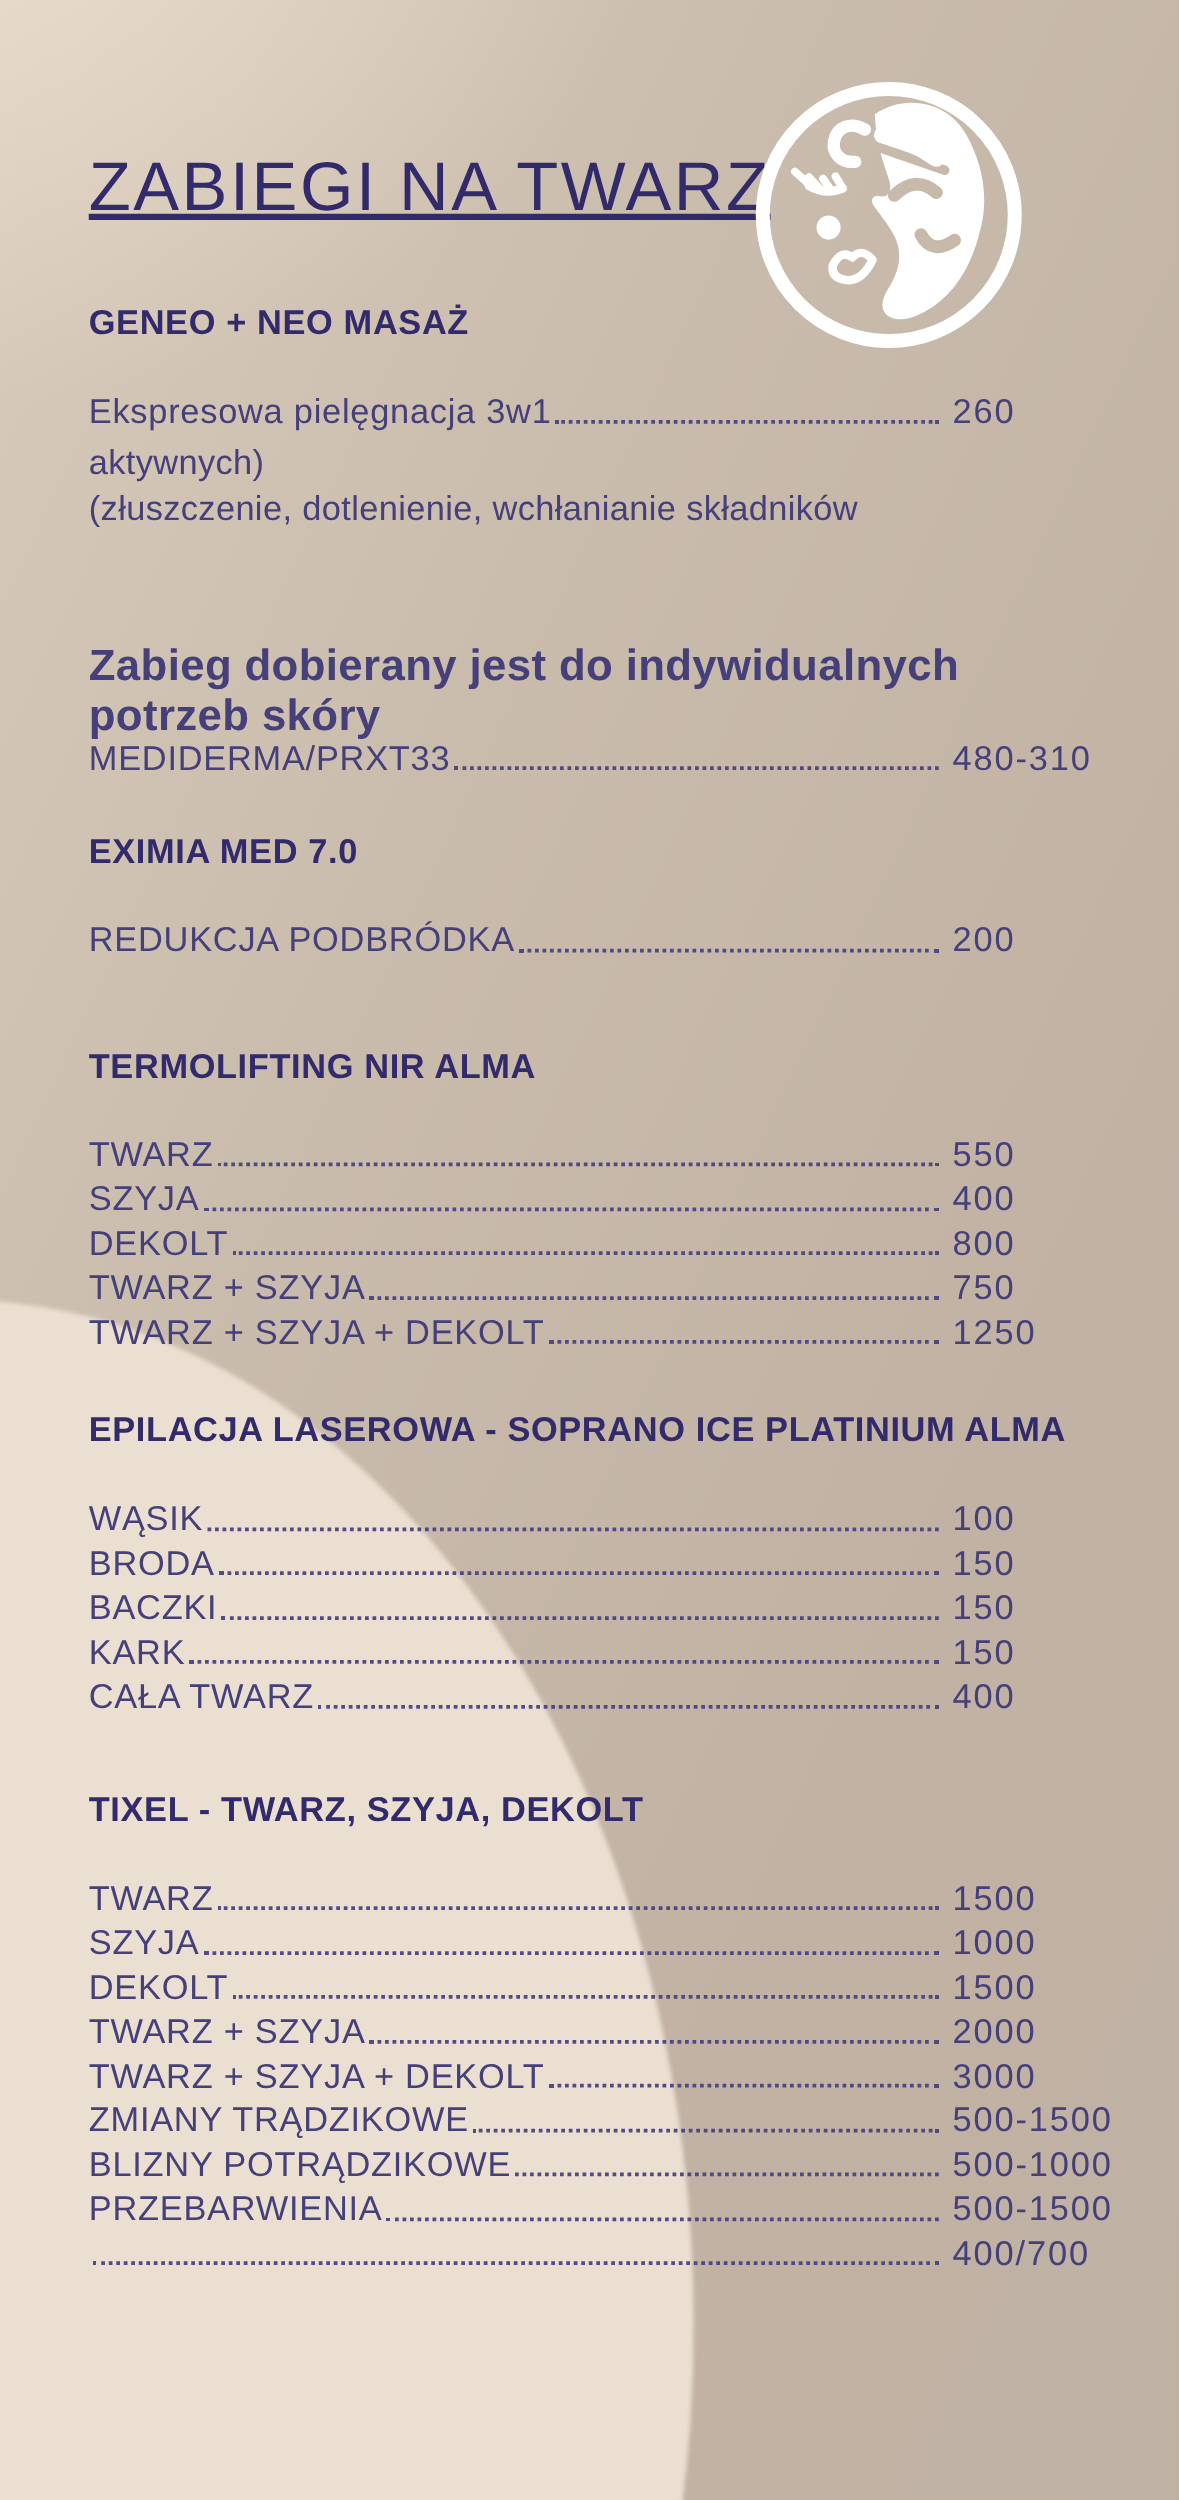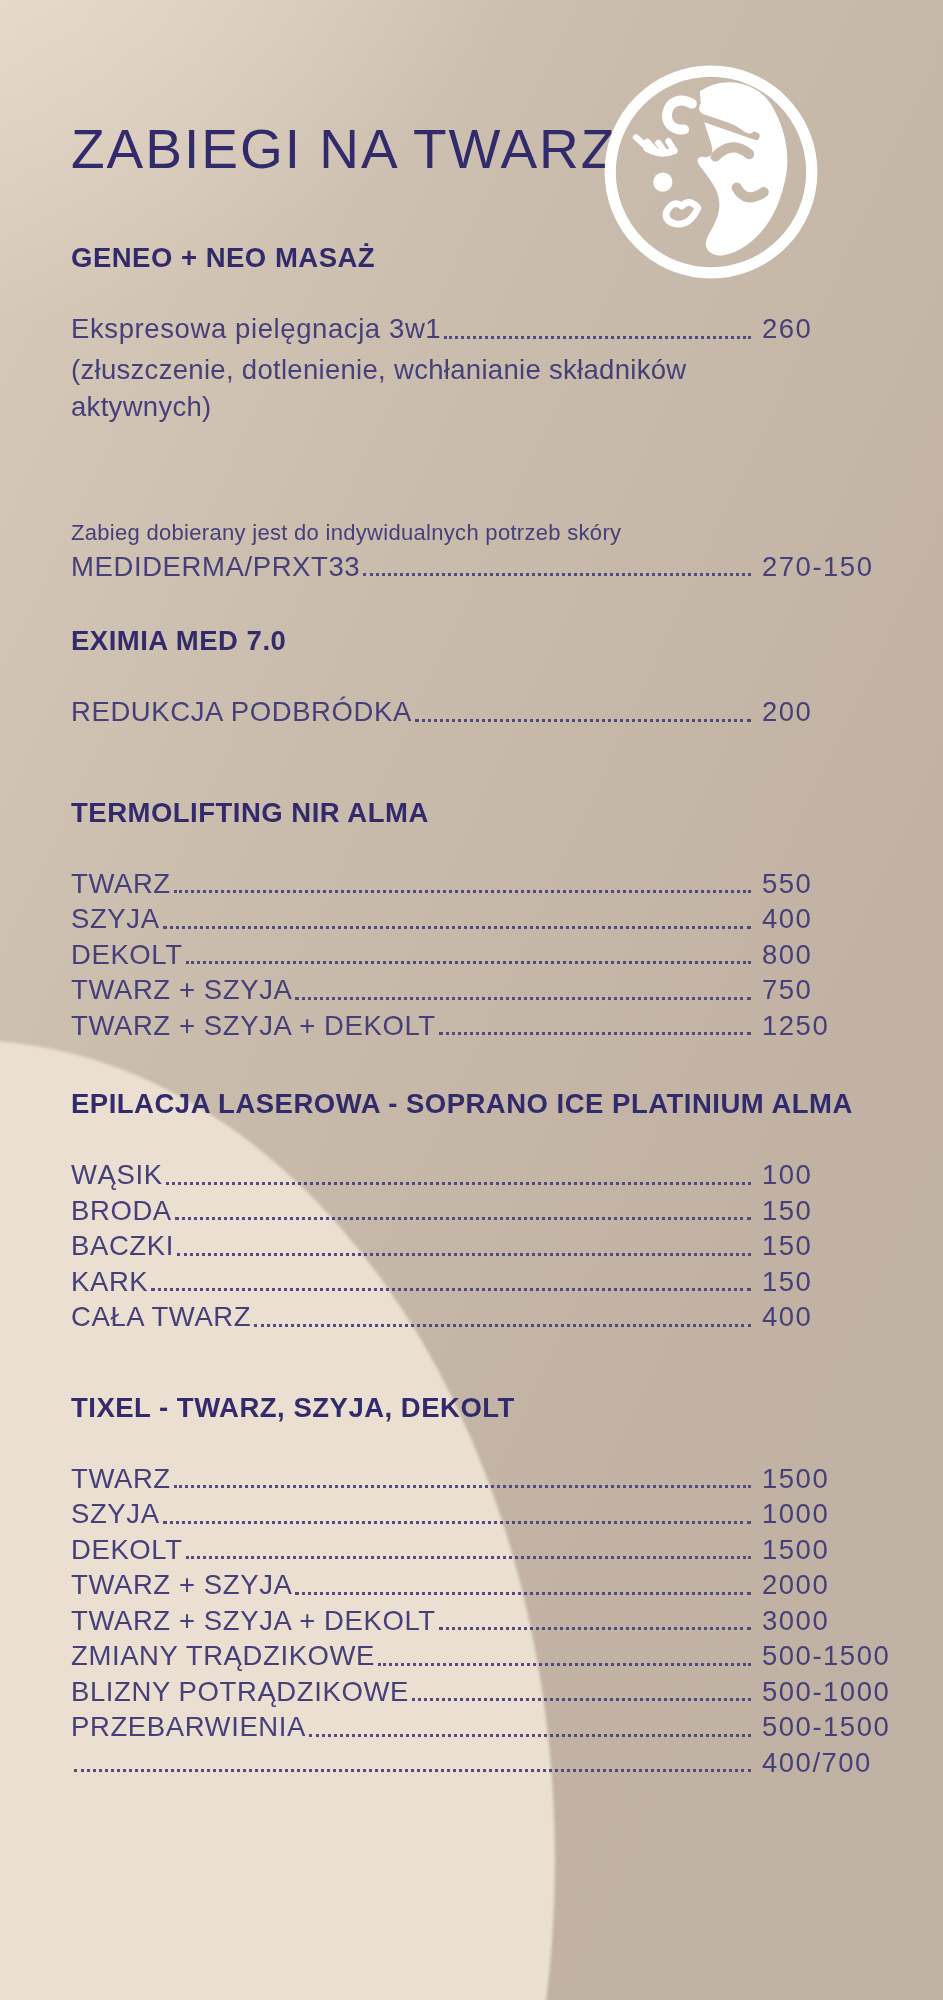--- a/index.html
+++ b/index.html
@@ -11,38 +11,38 @@
       linear-gradient(115deg, #d9cbbc 0%, #cabcad 35%, #c1b2a4 70%, #bfb1a3 100%);
   }
   .blob{
     position:absolute; left:-625px; top:1040px; width:1180px; height:1640px;
     border-radius:50%; background:#eadfd1; filter:blur(1.5px); z-index:1;
   }
   .content{ position:relative; z-index:2; padding:118px 57px 0 71px; }
   .header-row{ position:relative; }
   h1.title{
     margin:0; font-size:55px; font-weight:400; letter-spacing:2px;
-    color:#322b6b; line-height:1.15;
+    color:#322b6b; line-height:1.15;text-decoration:underline;
   }
   .logo{
     position:absolute; left:528px; top:-58px; width:224px; height:224px;
   }
   section.sec{ margin:0; }
   section.sec:nth-of-type(1){ margin-top:60px; }
   section.sec:nth-of-type(2){ margin-top:88px; }
   section.sec:nth-of-type(3){ margin-top:44px; }
   section.sec:nth-of-type(4){ margin-top:70px; }
   section.sec:nth-of-type(5){ margin-top:48px; }
   section.sec:nth-of-type(6){ margin-top:60px; }
   .sec h2{
     margin:0 0 40px 0; font-size:27.5px; font-weight:bold; letter-spacing:0.5px;
     color:#322b6b; line-height:34px;
   }
   .sec .intro{
-    margin:0; font-size:22px; color:#45407a; line-height:40px; letter-spacing:0.3px; font-weight:400;
+    margin:0; font-size:35px; color:#45407a; line-height:40px; letter-spacing:0.3px; font-weight:700;
   }
   .row{
     display:flex; align-items:flex-end; line-height:27.5px; font-size:27.5px;
     margin-bottom:8px;
   }
   .row-label{ color:#45407a; letter-spacing:0.6px; white-space:nowrap; }
   .leader{
     flex:1 1 auto; min-width:18px; border-bottom:3px dotted #4a4480;
     margin:0 3px 4px 3px; opacity:0.95;
   }
@@ -105,32 +105,32 @@
     <main>
   <section class="sec">
     <h2>GENEO + NEO MASAŻ</h2>
 
     <div class="rows">
   <div class="row">
     <span class="row-label">Ekspresowa pielęgnacja 3w1</span>
     <span class="leader"></span>
     <span class="row-price">260</span>
   </div>
-<div class="note-line">(złuszczenie, dotlenienie, wchłanianie składników</div>
-            <div class="note-line">aktywnych)</div>
+<div class="note-line">aktywnych)</div>
+            <div class="note-line">(złuszczenie, dotlenienie, wchłanianie składników</div>
           </div>
   </section>
 
   <section class="sec">
     <p class="intro">Zabieg dobierany jest do indywidualnych potrzeb skóry</p>
     <div class="rows">
   <div class="row">
     <span class="row-label">MEDIDERMA/PRXT33</span>
     <span class="leader"></span>
-    <span class="row-price">270-150</span>
+    <span class="row-price">480-310</span>
   </div>
 </div>
   </section>
 
   <section class="sec">
     <h2>EXIMIA MED 7.0</h2>
 
     <div class="rows">
   <div class="row">
     <span class="row-label">REDUKCJA PODBRÓDKA</span>

